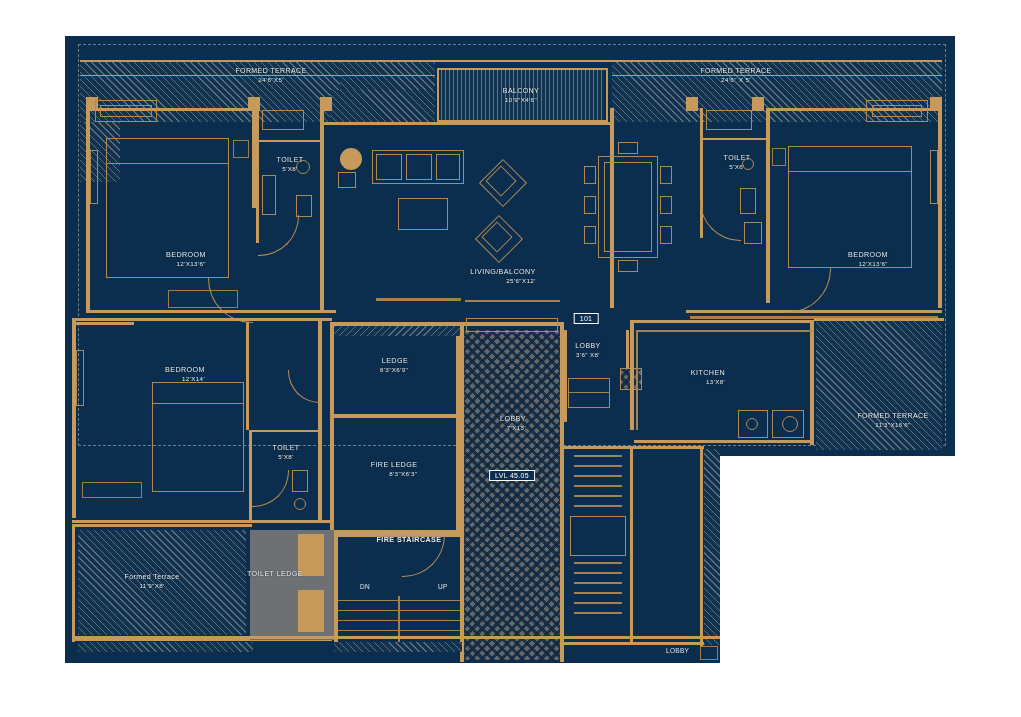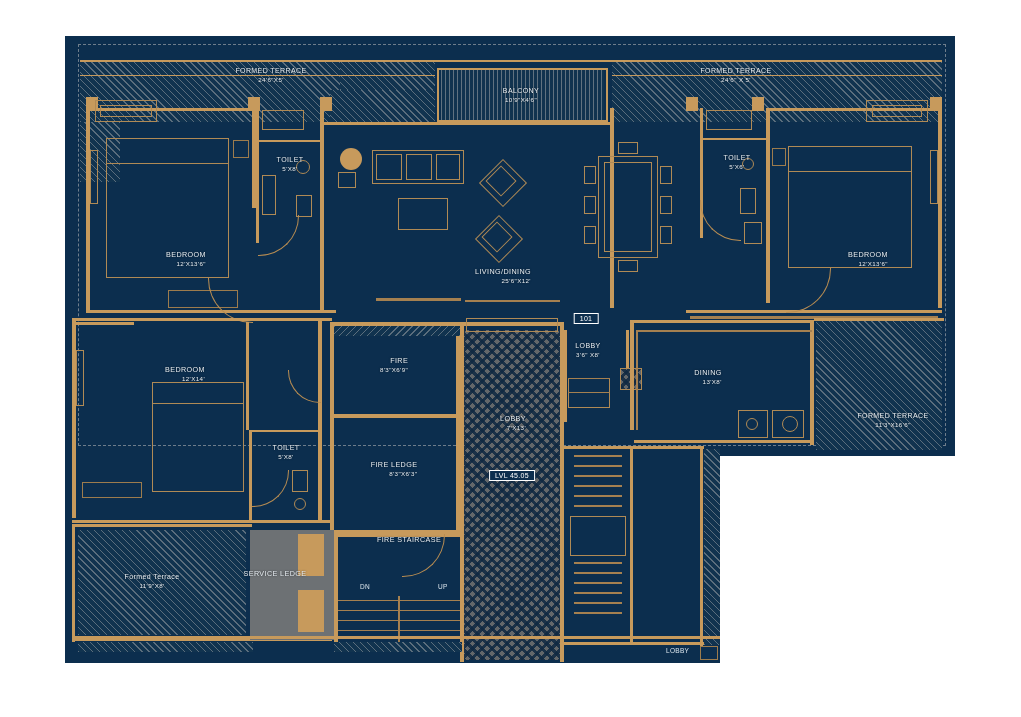--- a/index.html
+++ b/index.html
@@ -178,21 +178,21 @@
   <div class="fur" style="left:584px;top:166px;width:12px;height:18px;"></div>
   <div class="fur" style="left:584px;top:196px;width:12px;height:18px;"></div>
   <div class="fur" style="left:584px;top:226px;width:12px;height:18px;"></div>
   <div class="fur" style="left:660px;top:166px;width:12px;height:18px;"></div>
   <div class="fur" style="left:660px;top:196px;width:12px;height:18px;"></div>
   <div class="fur" style="left:660px;top:226px;width:12px;height:18px;"></div>
   <div class="fur" style="left:618px;top:142px;width:20px;height:12px;"></div>
   <div class="fur" style="left:618px;top:260px;width:20px;height:12px;"></div>
 
   <div class="lbl cap" style="left:503px;top:267px;">
-    <span>LIVING/DINING</span>
+    <span>LIVING/BALCONY</span>
     <span class="dim">25'6"X12'</span>
   </div>
 
   <div class="w" style="left:700px;top:108px;width:3px;height:130px;"></div>
   <div class="w" style="left:766px;top:108px;width:4px;height:195px;"></div>
   <div class="w" style="left:700px;top:138px;width:70px;height:2px;"></div>
   <div class="fur" style="left:706px;top:110px;width:46px;height:20px;"></div>
   <div class="circ fur" style="left:742px;top:158px;width:12px;height:12px;"></div>
   <div class="fur" style="left:740px;top:188px;width:16px;height:26px;"></div>
   <div class="fur" style="left:744px;top:222px;width:18px;height:22px;"></div>
@@ -250,21 +250,21 @@
   <div class="lyr" style="left:288px;top:370px;width:32px;height:32px;border-left:1px solid #b98d52;border-bottom:1px solid #b98d52;border-radius:0 0 0 32px;"></div>
 
   <div class="w" style="left:330px;top:322px;width:4px;height:215px;"></div>
   <div class="w" style="left:330px;top:322px;width:130px;height:4px;"></div>
   <div class="w" style="left:330px;top:414px;width:130px;height:4px;"></div>
   <div class="w" style="left:330px;top:533px;width:130px;height:4px;"></div>
   <div class="w" style="left:456px;top:322px;width:4px;height:215px;"></div>
   <div class="lyr hatch135" style="left:334px;top:326px;width:126px;height:10px;"></div>
 
   <div class="lbl cap" style="left:394px;top:356px;">
-    <span>FIRE</span>
+    <span>LEDGE</span>
     <span class="dim">8'3"X6'9"</span>
   </div>
   <div class="lbl cap" style="left:394px;top:460px;">
     <span>FIRE LEDGE</span>
     <span class="dim">8'3"X6'3"</span>
   </div>
 
   <div class="lyr crosshatch" style="left:462px;top:330px;width:100px;height:330px;"></div>
   <div class="w" style="left:460px;top:326px;width:4px;height:336px;"></div>
   <div class="w" style="left:560px;top:326px;width:4px;height:336px;"></div>
@@ -295,21 +295,21 @@
   <div class="w" style="left:634px;top:320px;width:180px;height:3px;"></div>
   <div class="w" style="left:810px;top:320px;width:4px;height:125px;"></div>
   <div class="w" style="left:634px;top:440px;width:180px;height:3px;"></div>
   <div class="thin" style="left:636px;top:330px;width:176px;height:2px;"></div>
   <div class="thin" style="left:636px;top:330px;width:2px;height:100px;"></div>
   <div class="fur" style="left:738px;top:410px;width:30px;height:28px;"></div>
   <div class="circ fur" style="left:746px;top:418px;width:12px;height:12px;"></div>
   <div class="fur" style="left:772px;top:410px;width:32px;height:28px;"></div>
   <div class="circ fur" style="left:782px;top:416px;width:16px;height:16px;"></div>
   <div class="lbl cap" style="left:708px;top:368px;">
-    <span>DINING</span>
+    <span>KITCHEN</span>
     <span class="dim">13'X8'</span>
   </div>
 
   <div class="lyr hatch45" style="left:816px;top:320px;width:126px;height:130px;"></div>
   <div class="w" style="left:814px;top:318px;width:130px;height:3px;"></div>
   <div class="lbl" style="left:893px;top:411px;">
     <span>FORMED TERRACE</span>
     <span class="dim">11'3"X16'6"</span>
   </div>
 
@@ -319,26 +319,26 @@
   <div class="w" style="left:72px;top:638px;width:260px;height:3px;"></div>
   <div class="lbl" style="left:152px;top:572px;">
     <span>Formed Terrace</span>
     <span class="dim">11'9"X8'</span>
   </div>
 
   <div class="lyr gray" style="left:250px;top:530px;width:84px;height:110px;"></div>
   <div class="furf" style="left:298px;top:534px;width:26px;height:42px;"></div>
   <div class="furf" style="left:298px;top:590px;width:26px;height:42px;"></div>
   <div class="lbl cap" style="left:275px;top:568px;line-height:1.6;">
-    <span>SERVICE LEDGE</span>
+    <span>TOILET LEDGE</span>
   </div>
 
   <div class="w" style="left:334px;top:530px;width:128px;height:3px;"></div>
   <div class="w" style="left:334px;top:533px;width:4px;height:110px;"></div>
-  <div class="lbl cap" style="left:409px;top:534px;line-height:1.6;">
+  <div class="lbl cap" style="left:409px;top:534px;line-height:1.6;font-weight:bold;">
     <span>FIRE STAIRCASE</span>
   </div>
   <div class="lyr" style="left:402px;top:534px;width:42px;height:42px;border-right:1px solid #b98d52;border-bottom:1px solid #b98d52;border-radius:0 0 42px 0;"></div>
   <div class="tiny" style="left:360px;top:583px;">DN</div>
   <div class="tiny" style="left:438px;top:583px;">UP</div>
   <div class="thin" style="left:338px;top:600px;width:122px;height:1px;"></div>
   <div class="thin" style="left:338px;top:610px;width:122px;height:1px;"></div>
   <div class="thin" style="left:338px;top:620px;width:122px;height:1px;"></div>
   <div class="thin" style="left:338px;top:630px;width:122px;height:1px;"></div>
   <div class="thin" style="left:398px;top:596px;width:2px;height:48px;"></div>

